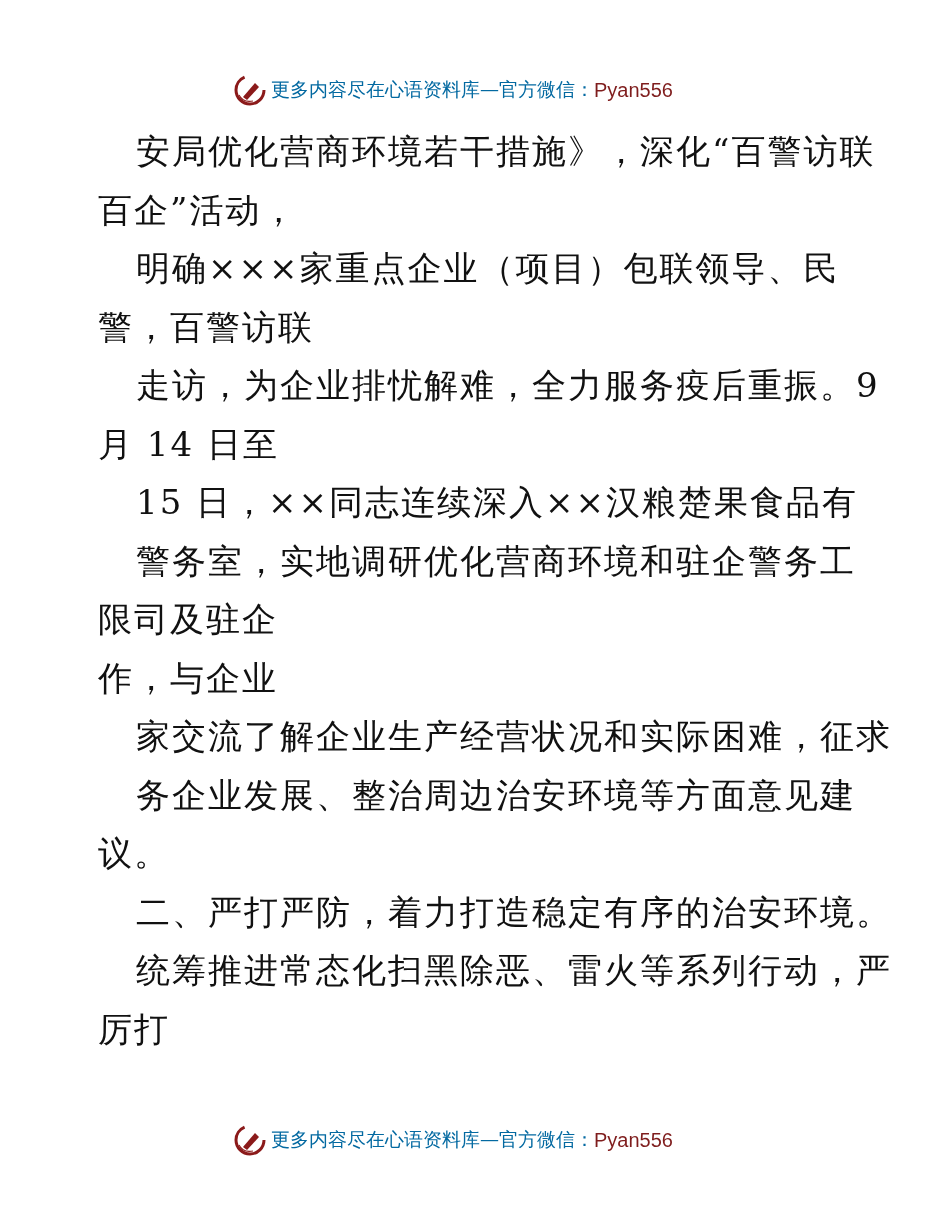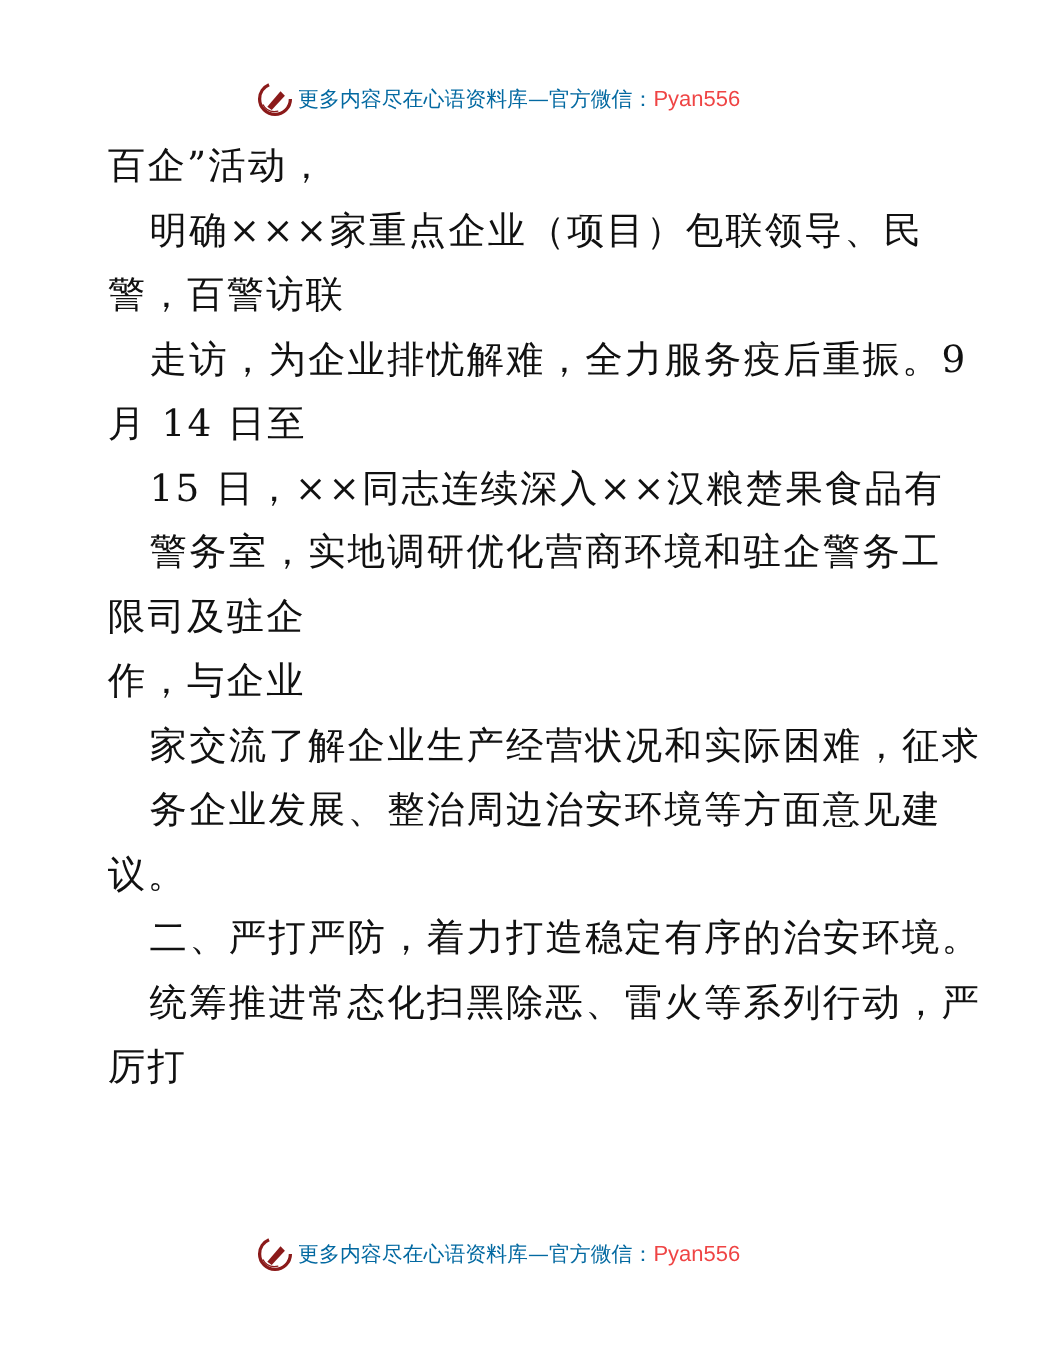--- a/index.html
+++ b/index.html
@@ -36,21 +36,21 @@
       font-family: "DejaVu Serif", serif;
       font-size: 19px;
       letter-spacing: 0px;
     }
     .banner-gray {
       color: #0369a1;
       font-family: "DejaVu Serif", serif;
       font-size: 19px;
     }
     .banner-id {
-      color: #ef4444;
+      color: #7f1d1d;
       font-family: "Liberation Sans", sans-serif;
       font-size: 20px;
     }
     .content {
       position: absolute;
       left: 98px;
       top: 122px;
       width: 760px;
     }
     .line {
@@ -70,20 +70,21 @@
     <circle cx="17" cy="17" r="14" fill="none" stroke="#8b1a1a" stroke-width="3" stroke-dasharray="60 30"></circle>
     <path d="M10 24 L22 10 L26 14 L14 27 Z" fill="#8b1a1a"></path>
     <path d="M6 22 Q10 30 20 28" fill="none" stroke="#8b1a1a" stroke-width="1.2"></path>
   </svg>
   <span class="banner-red">更多内容尽在心语资料库</span>
   <span class="banner-gray">—官方微信：</span>
   <span class="banner-id">Pyan556</span>
 </div>
 
 <div class="content">
+  <div class="line indent">安局优化营商环境若干措施》，深化“百警访联</div>
   <div class="line">百企”活动，</div>
   <div class="line indent">明确×××家重点企业（项目）包联领导、民</div>
   <div class="line">警，百警访联</div>
   <div class="line indent">走访，为企业排忧解难，全力服务疫后重振。9</div>
   <div class="line">月 14 日至</div>
   <div class="line indent">15 日，××同志连续深入××汉粮楚果食品有</div>
   <div class="line indent">警务室，实地调研优化营商环境和驻企警务工</div>
   <div class="line">限司及驻企</div>
   <div class="line">作，与企业</div>
   <div class="line indent">家交流了解企业生产经营状况和实际困难，征求</div>

